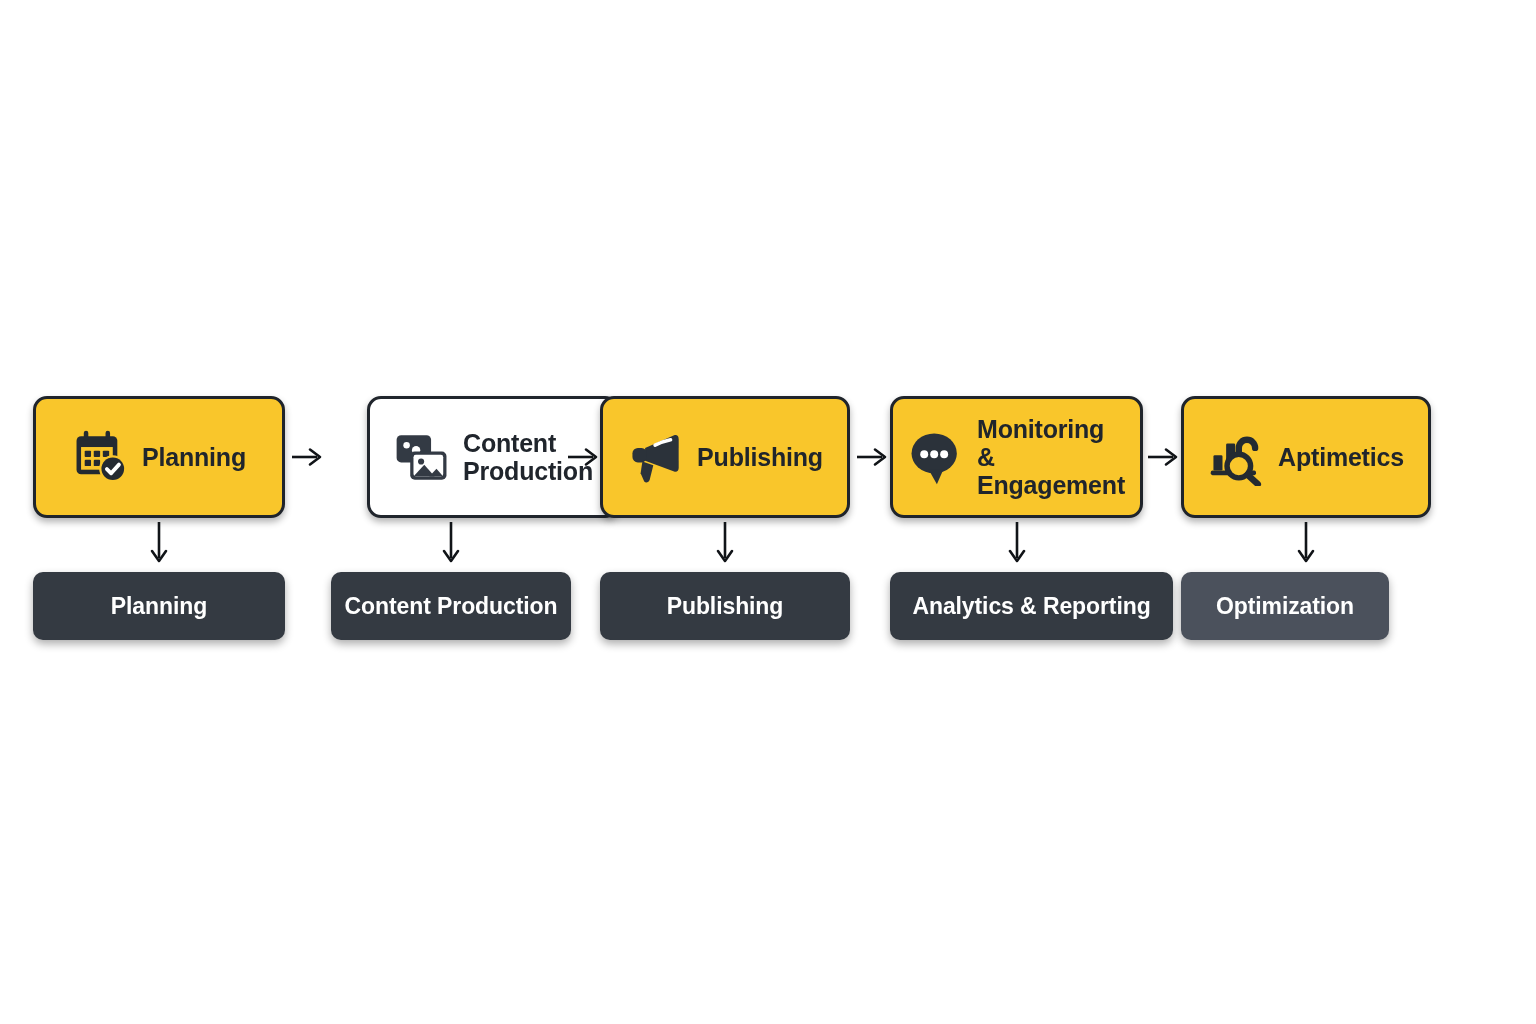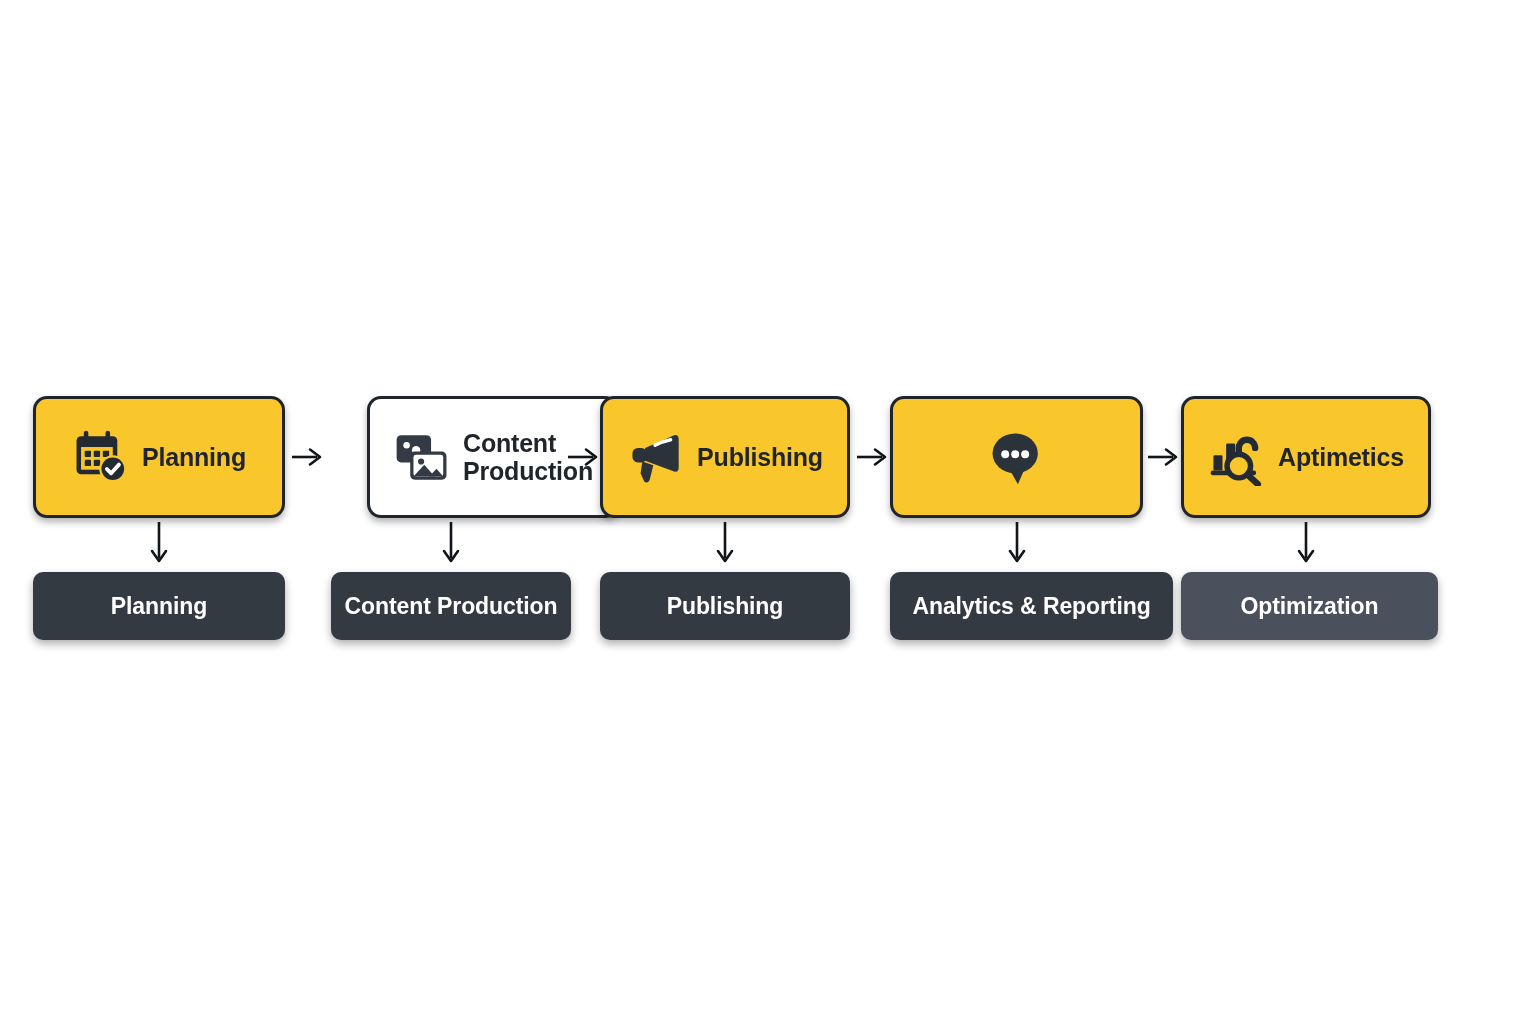--- a/index.html
+++ b/index.html
@@ -222,20 +222,22 @@
     <div class="stage-card">
       <span class="stage-icon">
         <svg viewBox="0 0 64 64" xmlns="http://www.w3.org/2000/svg">
           <ellipse cx="30" cy="28" rx="25" ry="22" fill="#2b323a"></ellipse>
           <path d="M24 46 L40 46 L33 62 Z" fill="#2b323a"></path>
           <circle cx="19" cy="29" r="4.4" fill="#ffffff"></circle>
           <circle cx="30" cy="29" r="4.4" fill="#ffffff"></circle>
           <circle cx="41" cy="29" r="4.4" fill="#ffffff"></circle>
         </svg>
       </span>
+      <span class="stage-card-label">Monitoring &amp;
+Engagement</span>
     </div>
   </div>
   <div class="h-arrow" style="left:1146px;">
     <svg viewBox="0 0 36 30" xmlns="http://www.w3.org/2000/svg">
       <path d="M2 15 H27" stroke="#111418" stroke-width="2.6" fill="none"></path>
       <path d="M20 7.5 L30 15 L20 22.5" stroke="#111418" stroke-width="2.6" fill="none" stroke-linecap="round" stroke-linejoin="round"></path>
     </svg>
   </div>
   <div class="v-arrow" style="left:1004px;">
     <svg viewBox="0 0 26 48" xmlns="http://www.w3.org/2000/svg">
@@ -261,17 +263,17 @@
       </span>
       <span class="stage-card-label">Aptimetics</span>
     </div>
   </div>
   <div class="v-arrow" style="left:1293px;">
     <svg viewBox="0 0 26 48" xmlns="http://www.w3.org/2000/svg">
       <path d="M13 0 V36" stroke="#111418" stroke-width="2.6" fill="none"></path>
       <path d="M6 29 L13 39 L20 29" stroke="#111418" stroke-width="2.6" fill="none" stroke-linecap="round" stroke-linejoin="round"></path>
     </svg>
   </div>
-  <div class="stage-chip chip-accent" style="left:1181px;width:257px;">
+  <div class="stage-chip chip-accent" style="left:1181px;width:208px;">
     <span class="stage-chip-label">Optimization</span>
   </div>
 
 </div>
 
 </body></html>

